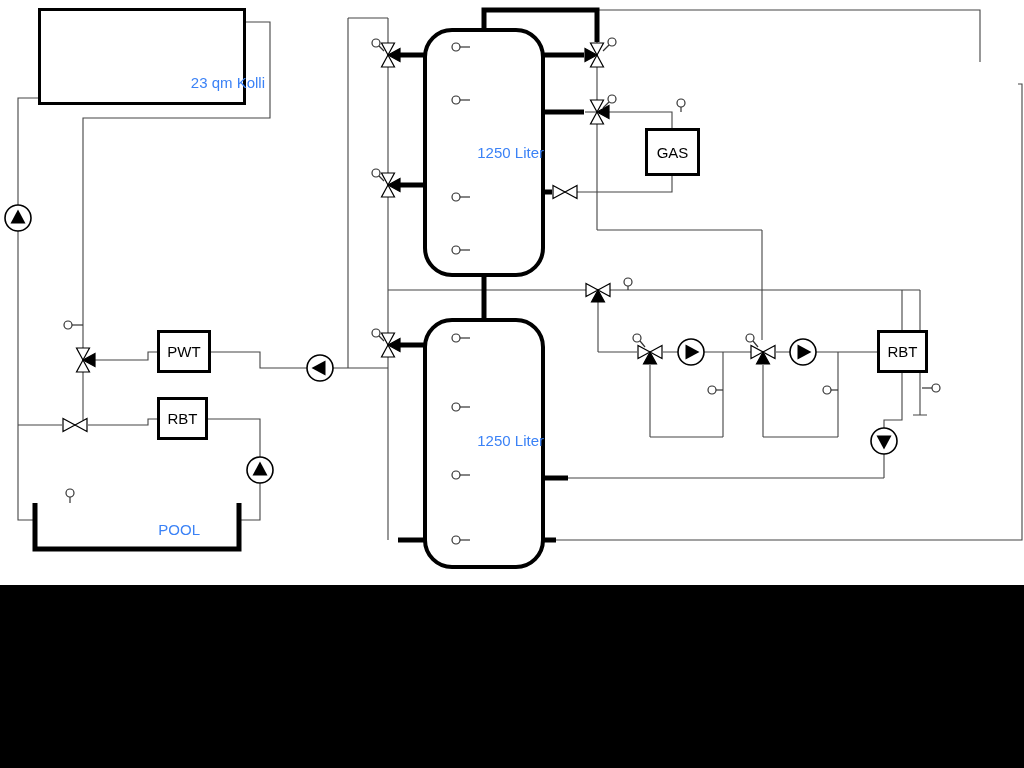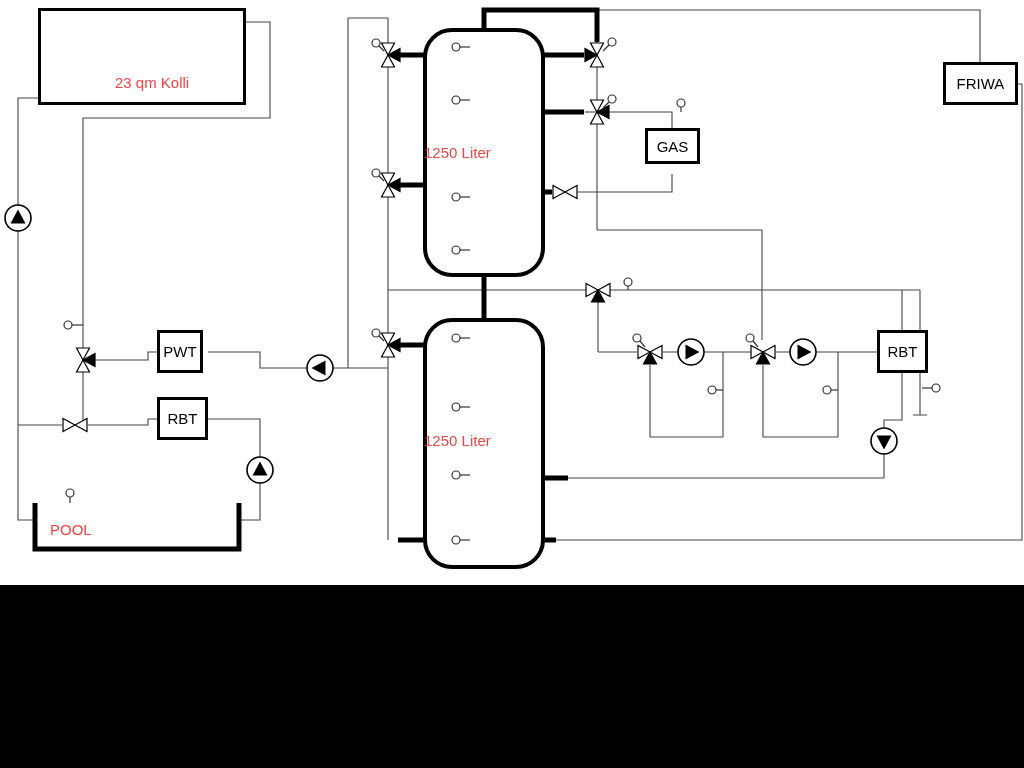--- a/index.html
+++ b/index.html
@@ -1,20 +1,20 @@
 <!DOCTYPE html>
 <html><head>
 <meta charset="utf-8">
 <style>
   html,body{margin:0;padding:0;background:#888;}
   .canvas{position:relative;width:1024px;height:768px;background:#fff;overflow:hidden;
           font-family:"Liberation Sans",sans-serif;}
   .box{position:absolute;border:3px solid #000;background:#fff;display:flex;align-items:center;
        justify-content:center;font-size:15px;color:#000;box-sizing:border-box;}
-  .lbl{position:absolute;font-size:15px;color:#ef4444;text-align:left;white-space:nowrap;}
+  .lbl{position:absolute;font-size:15px;color:#3b82f6;text-align:right;white-space:nowrap;}
   .bar{position:absolute;left:0;top:585px;width:1024px;height:183px;background:#000;}
   svg{position:absolute;left:0;top:0;}
 </style>
 </head>
 <body>
 
 <div class="canvas">
 
   <svg width="1024" height="585" viewBox="0 0 1024 585">
     <defs>
@@ -181,35 +181,32 @@
       <use href="#pump" transform="translate(884,441) rotate(180)"></use>
     </g>
   </svg>
 
   <div class="box" style="left:38px;top:8px;width:208px;height:97px;"></div>
   <div class="lbl" style="left:115px;top:74px;width:150px;">23 qm Kolli</div>
 
   <div class="lbl" style="left:424px;top:144px;width:120px;">1250 Liter</div>
   <div class="lbl" style="left:424px;top:432px;width:120px;">1250 Liter</div>
 
-  <div class="box" style="left:157px;top:330px;width:46px;height:43px;">
+  <div class="box" style="left:157px;top:330px;width:54px;height:43px;">
     <span>PWT</span>
   </div>
 
   <div class="box" style="left:157px;top:397px;width:51px;height:43px;">
     <span>RBT</span>
   </div>
 
-  <div class="box" style="left:645px;top:128px;width:55px;height:36px;">
+  <div class="box" style="left:645px;top:128px;width:55px;height:48px;">
     <span>GAS</span>
   </div>
 
-  <div class="box" style="left:943px;top:62px;width:75px;height:43px;">
-    <span>FRIWA</span>
-  </div>
 
   <div class="box" style="left:877px;top:330px;width:51px;height:43px;">
     <span>RBT</span>
   </div>
 
   <div class="lbl" style="left:50px;top:521px;width:150px;">POOL</div>
 
   <div class="bar"></div>
 </div>
 

